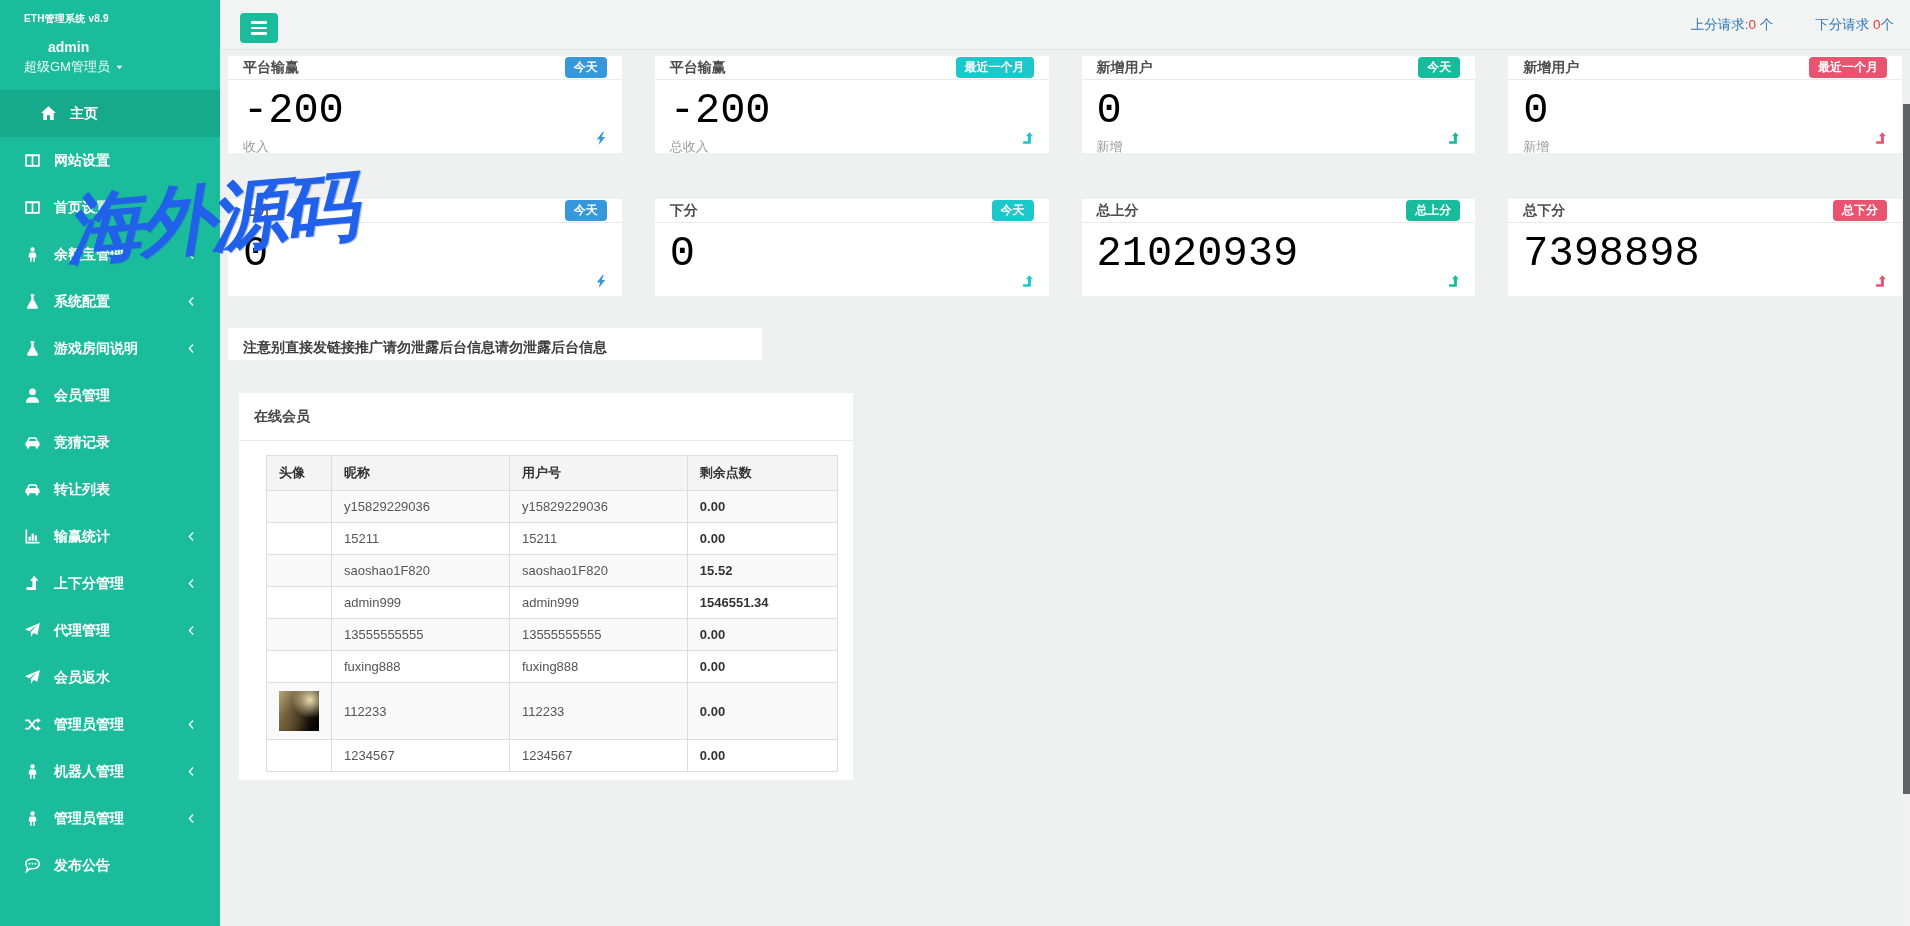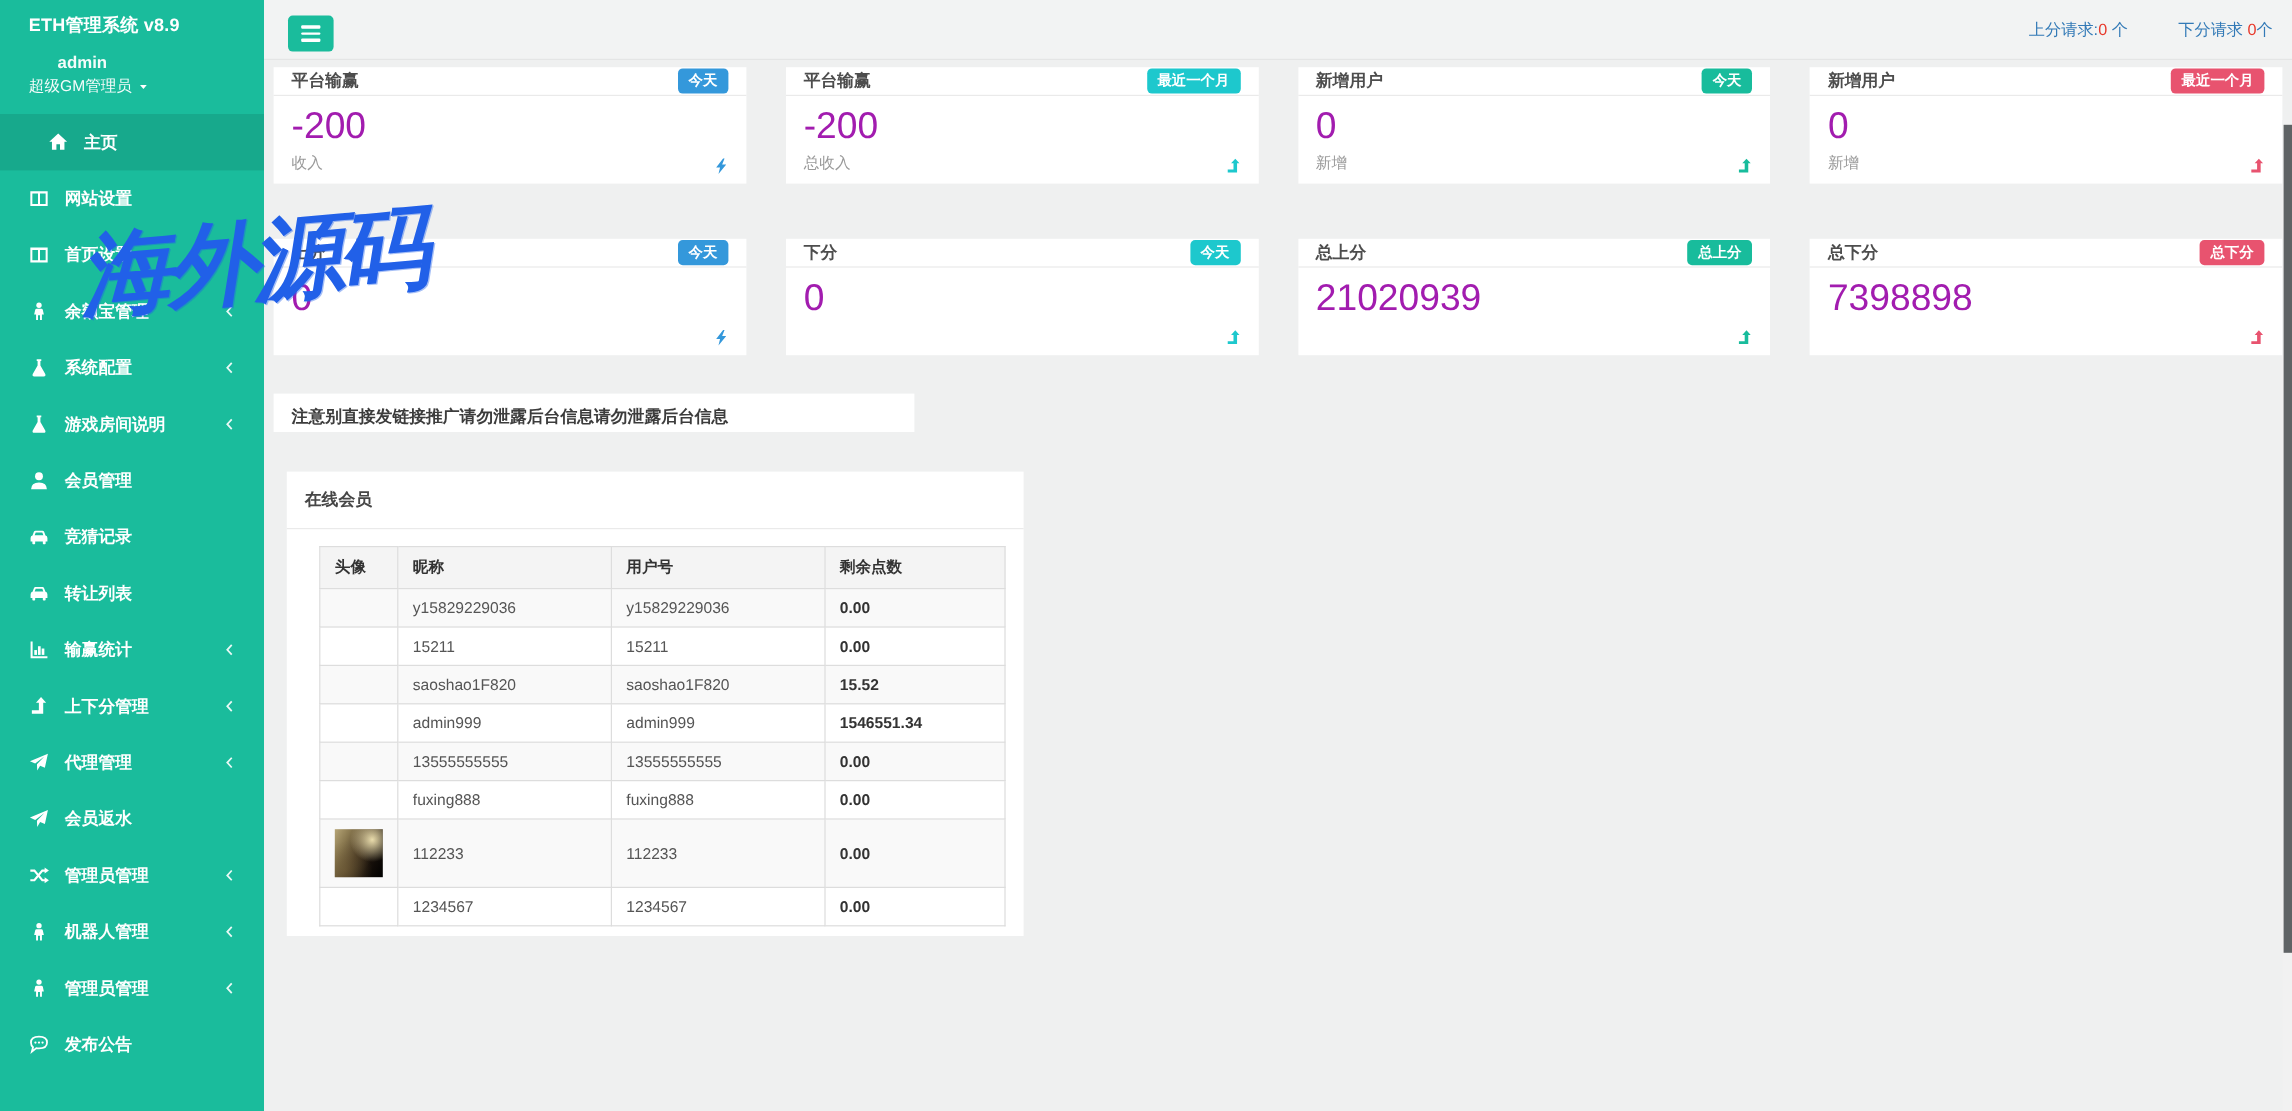--- a/index.html
+++ b/index.html
@@ -2,21 +2,21 @@
 <html><head>
 <meta charset="utf-8">
 <style>
   html,body{margin:0;padding:0;width:1910px;height:926px;overflow:hidden;
     font-family:"Liberation Sans","DejaVu Sans",sans-serif;background:#eff0f0;}
   *{box-sizing:border-box;}
 
   
   .sidebar{position:absolute;left:0;top:0;bottom:0;width:220px;background:#1abc9c;z-index:5;}
   .brand{padding:12px 24px 4px 24px;color:#fff;}
-  .brand-title{font-size:15px;font-weight:bold;letter-spacing:.2px;}
+  .brand-title{font-size:10px;font-weight:bold;letter-spacing:.2px;}
   .brand-user{margin-top:13px;font-size:14px;font-weight:bold;color:rgba(255,255,255,.95);margin-left:24px;}
   .brand-role{margin-top:3px;font-size:13px;color:rgba(255,255,255,.95);display:flex;align-items:center;gap:5px;cursor:pointer;}
   .brand-role svg{width:9px;height:9px;fill:#fff;}
   .menu{margin-top:10px;}
   .menu-item{display:flex;align-items:center;height:47px;padding:0 22px 0 24px;color:#fff;
     font-size:14px;font-weight:bold;cursor:pointer;text-decoration:none;}
   .menu-item.active{background:#17a98c;padding-left:40px;}
   .mi-icon{width:17px;height:17px;margin-right:13px;display:inline-flex;flex:0 0 17px;color:#fff;}
   .mi-icon svg{width:100%;height:100%;}
   .mi-chevron{margin-left:auto;width:13px;height:13px;color:rgba(255,255,255,.9);display:inline-flex;}
@@ -36,21 +36,21 @@
   
   .main{position:absolute;left:220px;top:50px;right:0;bottom:0;background:#eff0f0;overflow:hidden;}
   .cards{display:grid;grid-template-columns:repeat(4,1fr);column-gap:33px;row-gap:46px;
     margin:6px 8px 0 8px;}
   .card{background:#fff;}
   .card-header{display:flex;align-items:center;justify-content:space-between;
     padding:0 15px;height:24px;border-bottom:1px solid #eaeaea;}
   .card-title{font-size:14px;font-weight:bold;color:#4d4d4d;}
   .badge{font-size:12px;font-weight:bold;color:#fff;padding:3px 9px;border-radius:4px;line-height:1.25;}
   .card-body{position:relative;height:73px;padding:9px 15px 6px 15px;}
-  .card-value{font-size:31px;color:#a21caf;line-height:1.05;}
+  .card-value{font-size:42px;color:#000000;line-height:1.05;font-family:Liberation Mono, monospace;}
   .card-sub{font-size:13px;color:#9a9a9a;margin-top:5px;}
   .card-icon{position:absolute;right:14px;bottom:7px;width:14px;height:15px;display:inline-flex;}
   .card-icon svg{width:100%;height:100%;}
 
   
   .notice{margin:32px 0 0 8px;width:534px;height:32px;line-height:38px;background:#fff;
     padding:0 15px;font-size:14px;font-weight:bold;color:#3c3c3c;white-space:nowrap;overflow:hidden;}
   .panel{margin:33px 4px 0 19px;width:614px;background:#fff;}
   .panel-header{padding:15px 15px 14px 15px;font-size:14px;font-weight:bold;color:#464646;
     border-bottom:1px solid #eaeaea;}

